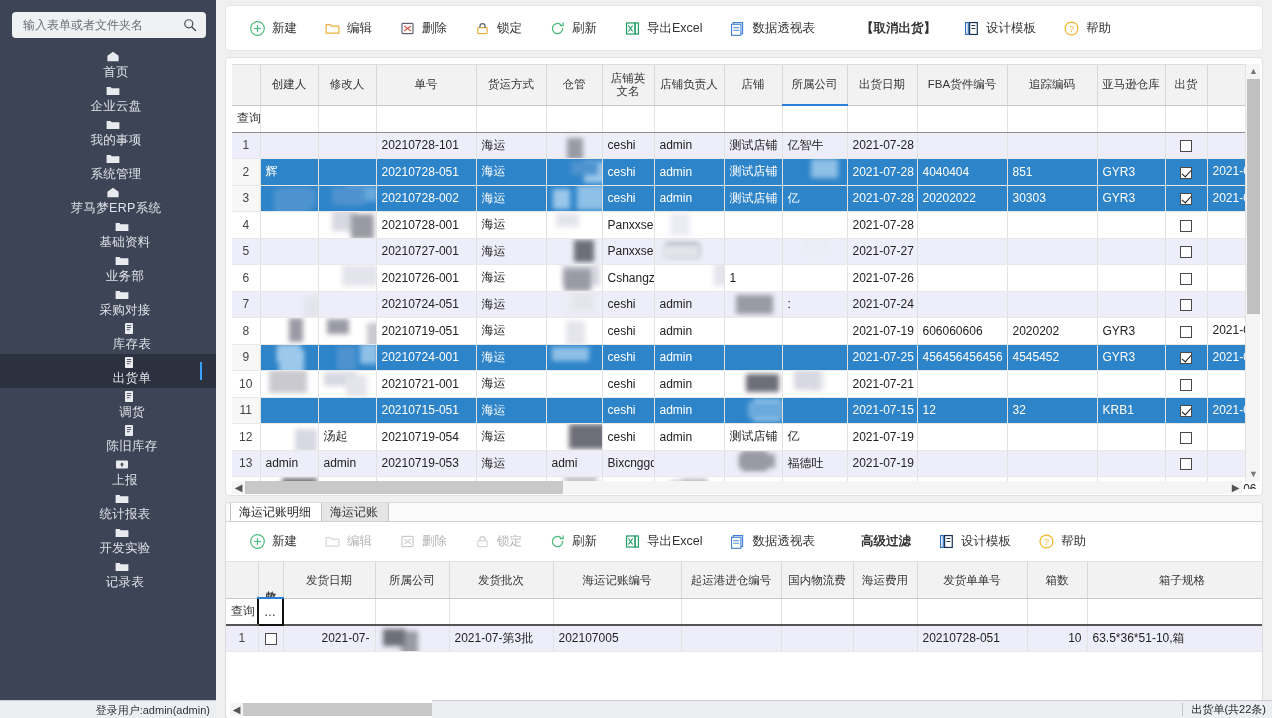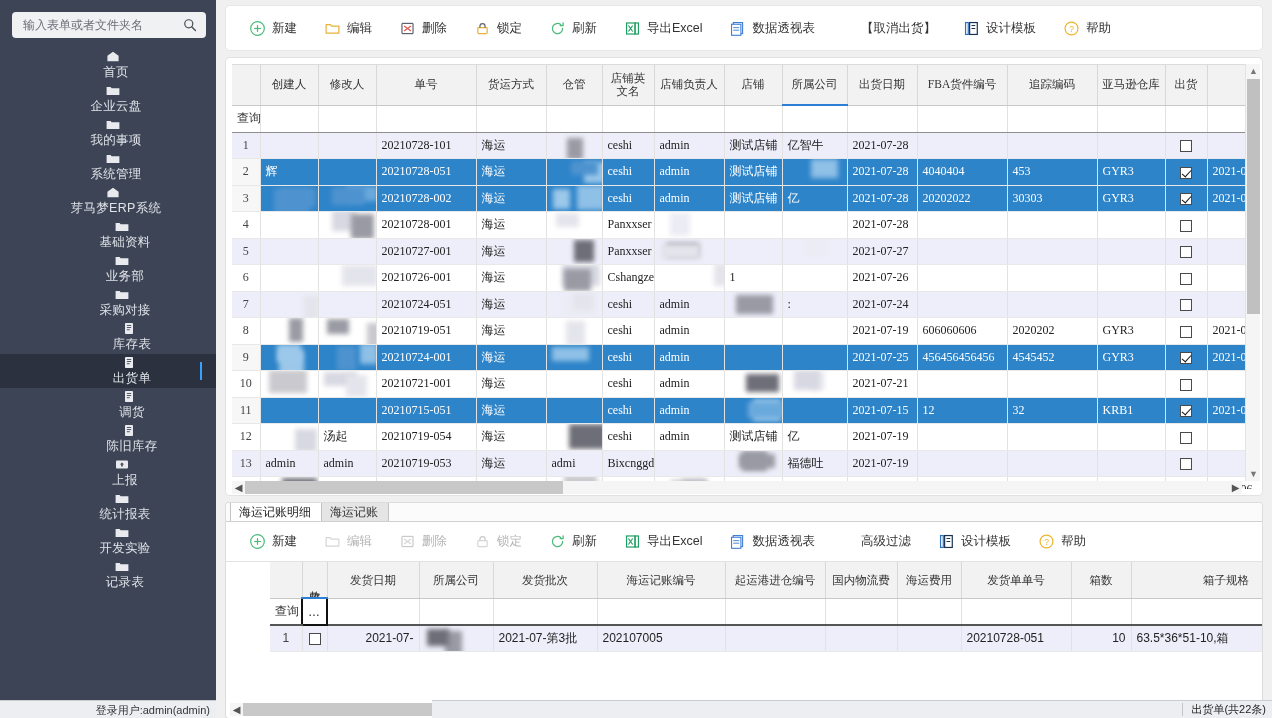--- a/index.html
+++ b/index.html
@@ -145,41 +145,40 @@
   .tb-btn:first-child { margin-left: 12px; }
   .tb-btn .tico {
     width: 18px; height: 18px;
     margin-right: 6px;
     display: inline-flex;
     align-items: center;
     justify-content: center;
     flex: 0 0 18px;
   }
   .tb-btn.disabled { color: #b4b4b4; }
-  .tb-btn.textonly { padding-left: 14px; }
+  .tb-btn.textonly { padding-left: 14px; font-weight: bold; }
   .tb-gap-lg { margin-left: 22px; }
 
   
   .grid-card {
     margin: 8px 10px 0 10px;
     background: #fff;
     border-radius: 4px;
     box-shadow: 0 0 0 1px #e2e2e2;
     height: 437px;
     position: relative;
     overflow: hidden;
     padding: 6px 6px 0 6px;
   }
   .grid-view {
     position: relative;
     width: 100%;
     height: 425px;
     overflow: hidden;
     border-top: 1px solid #dcdcdc;
-    font-family: Liberation Serif, serif;
   }
   table.grid {
     border-collapse: collapse;
     table-layout: fixed;
     font-size: 12px;
     color: #222;
     width: 1003px;
   }
   table.grid th {
     background: #f2f2f2;
@@ -326,21 +325,20 @@
     color: #333;
   }
   .tab.active {
     background: #fff;
     z-index: 2;
   }
   .bgrid-view {
     position: relative;
     height: 118px;
     overflow: hidden;
-    margin-left: 44px;
   }
   table.bgrid {
     border-collapse: collapse;
     table-layout: fixed;
     font-size: 12px;
     color: #222;
     width: 1016px;
   }
   table.bgrid th {
     background: #f2f2f2;
@@ -750,21 +748,21 @@
                     <span class="bk" style="left:19px;top:2px;width:27px;height:14px;background:#4e93cf;"></span>
                   </span><span></span></td>
                 <td><span>ceshi</span></td>
                 <td><span>admin</span></td>
                 <td><span>测试店铺</span></td>
                 <td><span class="blur">
                     <span class="bk" style="left:23px;top:0px;width:27px;height:19px;background:#8fc0e6;"></span>
                   </span><span></span></td>
                 <td><span>2021-07-28</span></td>
                 <td><span>4040404</span></td>
-                <td><span>453</span></td>
+                <td><span>851</span></td>
                 <td><span>GYR3</span></td>
                 <td class="cellcenter"><span class="ck on"></span></td>
                 <td><span>2021-07-第3批</span></td>
               </tr>
               <tr class="selected q-odd">
                 <td class="rownum">3</td>
                 <td><span class="blur">
                     <span class="bk" style="left:14px;top:2px;width:36px;height:19px;background:#4e93cf;"></span>
                     <span class="bk" style="left:8px;top:3px;width:36px;height:25px;background:#4e93cf;"></span>
                   </span><span></span></td>

